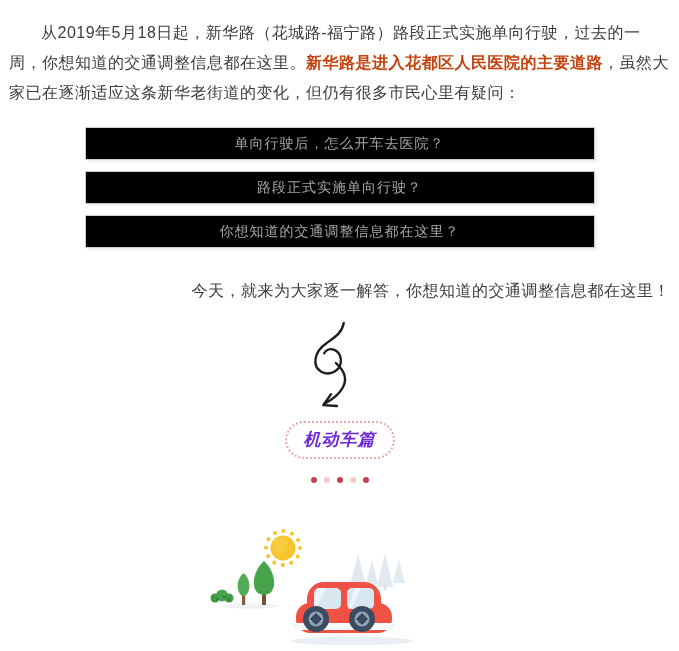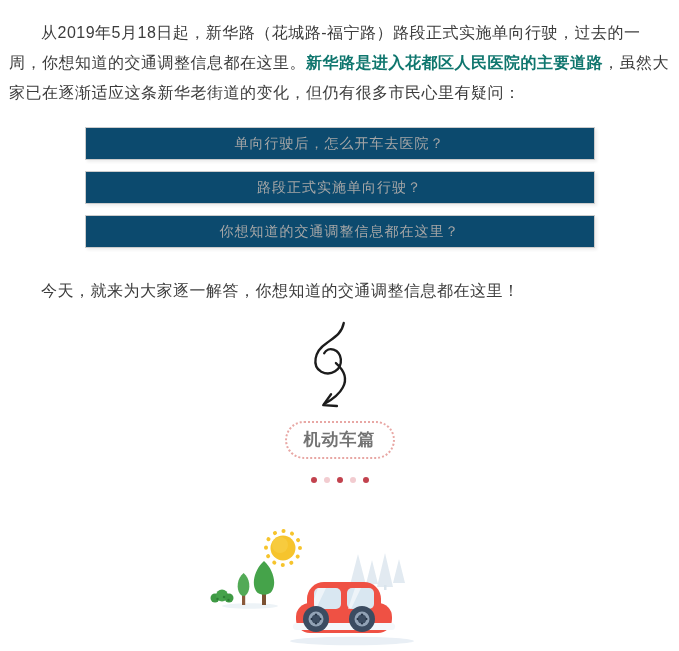--- a/index.html
+++ b/index.html
@@ -5,35 +5,35 @@
   html,body{margin:0;padding:0;}
   body{
     width:679px;height:651px;background:#ffffff;overflow:hidden;
     font-family:"Liberation Sans","DejaVu Sans",sans-serif;
   }
   .para{
     margin:0 9px;font-size:16px;line-height:30px;color:#3c3c3c;
     text-indent:2em;letter-spacing:0.5px;
   }
   .para.first{margin-top:18px;}
-  .para.second{margin-top:28px;}
-  .hl{color:#0f766e;font-weight:bold;}
+  .para.second{margin-top:28px;text-align:right;}
+  .hl{color:#c2410c;font-weight:bold;}
   .qbox{
     width:508px;height:31px;line-height:31px;
     margin:11px auto 0;border:1px solid #cccccc;
     box-shadow:2px 2px 3px rgba(0,0,0,0.07);
-    text-align:center;font-size:14px;color:#a6a6a6;background:#0c4a6e;
+    text-align:center;font-size:14px;color:#a6a6a6;background:#000000;
     letter-spacing:1px;cursor:pointer;
   }
   .qbox.firstbox{margin-top:19px;}
   .arrow-wrap{width:70px;height:88px;margin:14px auto 0;transform:translateX(-7px);}
   .badge{
     width:fit-content;margin:13px auto 0;padding:0 17px;
     height:34px;line-height:34px;border:2px dotted #e8a7a4;border-radius:20px;
-    color:#737373;font-size:17px;font-weight:bold;letter-spacing:1px;cursor:pointer;
+    color:#6d28d9;font-size:17px;font-weight:bold;letter-spacing:1px;cursor:pointer;font-style:italic;
   }
   .dots{margin-top:18px;height:6px;display:flex;justify-content:center;gap:7px;}
   .dot{width:6px;height:6px;border-radius:50%;}
   .dot.dark{background:#c2424e;}
   .dot.light{background:#f2ccd0;}
   .illu{width:320px;height:140px;margin:28px 0 0 180px;}
 </style>
 </head>
 <body>
 

